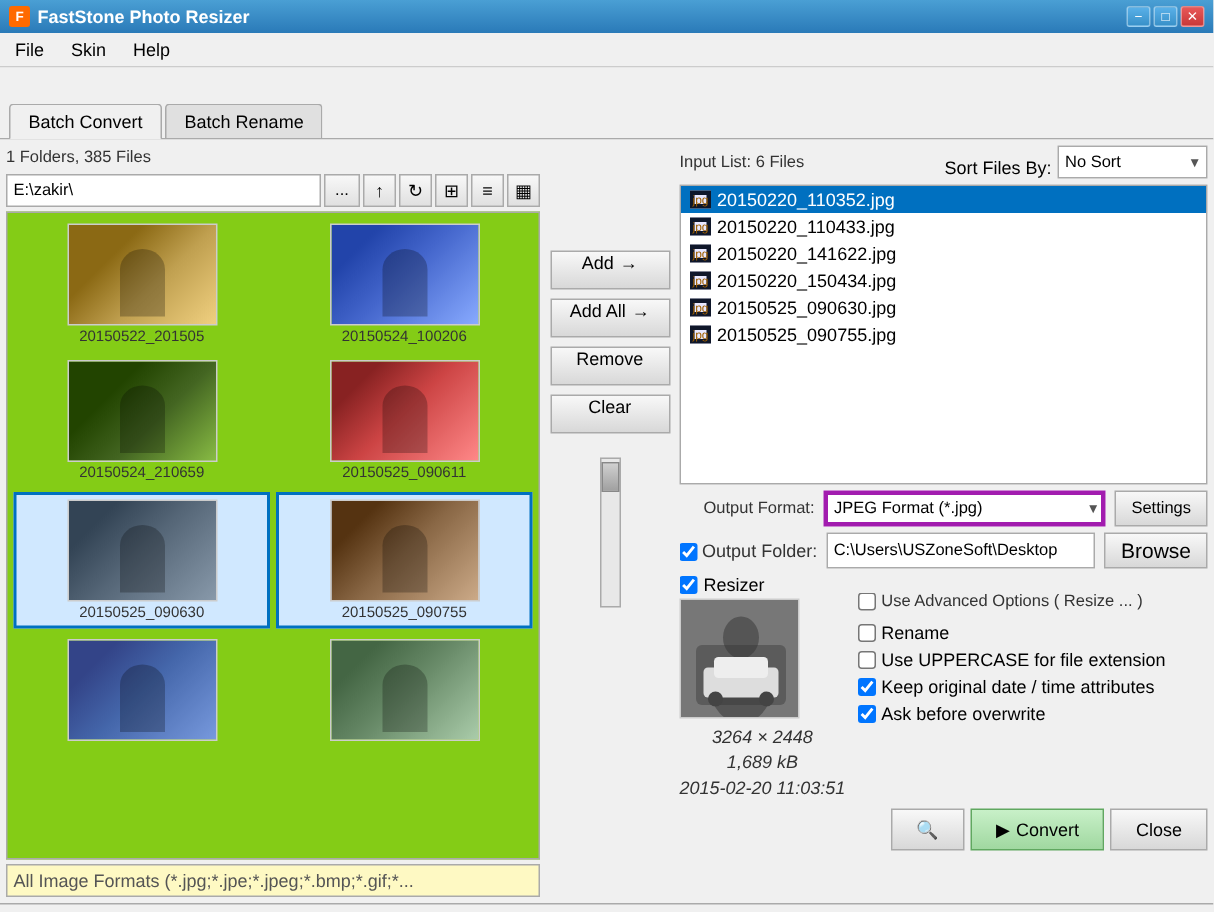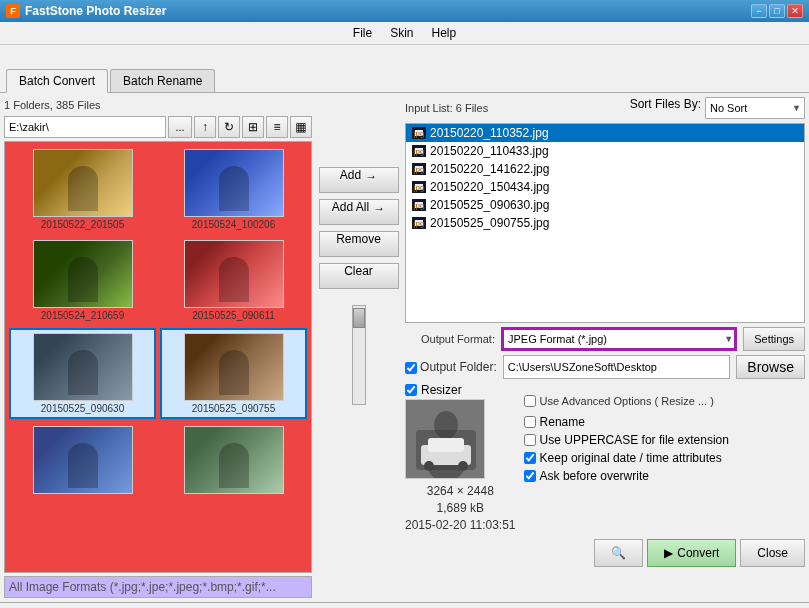--- a/index.html
+++ b/index.html
@@ -22,21 +22,21 @@
       background: linear-gradient(to bottom, #5ab0e8, #3890c8);
       color: white; font-size: 9px; display: flex; align-items: center; justify-content: center;
       cursor: pointer; border-radius: 2px;
     }
     .title-btn.close { background: linear-gradient(to bottom, #e85858, #c83838); }
 
     .menu-bar {
       background: #f0f0f0;
       border-bottom: 1px solid #ccc;
       padding: 2px 6px;
-      display: flex; gap: 10px; justify-content: center;
+      display: flex; gap: 10px;
     }
     .menu-item { cursor: pointer; padding: 2px 4px; font-size: 12px; }
 
     .tabs-bar {
       background: #f0f0f0;
       padding: 4px 6px 0;
       display: flex; gap: 2px;
       border-bottom: 1px solid #aaa;
     }
     .tab {
@@ -58,21 +58,21 @@
 
     .main-content {
       display: flex;
       height: calc(608px - 22px - 22px - 29px - 26px);
       background: #f0f0f0;
       padding: 4px;
       gap: 4px;
     }
 
     .left-panel {
-      width: 308px;
+      width: 356px;
       display: flex;
       flex-direction: column;
       gap: 3px;
     }
 
     .folder-info { font-size: 11px; color: #333; padding: 2px 0; }
 
     .folder-input-row {
       display: flex; gap: 2px; align-items: center;
     }
@@ -87,21 +87,21 @@
       display: flex; gap: 2px;
     }
     .toolbar-icon-btn {
       width: 22px; height: 22px; border: 1px solid #aaa; background: linear-gradient(to bottom, #f8f8f8, #e0e0e0);
       cursor: pointer; display: flex; align-items: center; justify-content: center; font-size: 12px;
     }
 
     .file-browser {
       flex: 1;
       border: 1px solid #aaa;
-      background: #ef4444;
+      background: #84cc16;
       overflow-y: auto;
       display: grid;
       grid-template-columns: repeat(2, 1fr);
       align-content: start;
       padding: 4px;
       gap: 4px;
       position: relative;
     }
 
     .file-thumb {
@@ -120,21 +120,21 @@
     
     .thumb-rect {
       width: 100px; height: 68px;
       border: 1px solid #ccc;
       overflow: hidden;
       position: relative;
       background: #ddd;
     }
 
     .format-bar {
-      height: 22px; border: 1px solid #aaa; background: #c4b5fd;
+      height: 22px; border: 1px solid #aaa; background: #fef9c3;
       display: flex; align-items: center; padding: 0 4px; font-size: 10px; color: #555;
     }
 
     
     .middle-buttons {
       display: flex;
       flex-direction: column;
       justify-content: flex-start;
       padding-top: 70px;
       gap: 6px;
@@ -155,21 +155,21 @@
       flex: 1;
       display: flex;
       flex-direction: column;
       gap: 4px;
     }
 
     .input-list-header {
       display: flex; justify-content: space-between; align-items: center;
     }
     .input-list-label { font-size: 11px; color: #333; }
-    .sort-row { display: flex; align-items: flex-start; gap: 4px; font-size: 11px; }
+    .sort-row { display: flex; align-items: flex-end; gap: 4px; font-size: 11px; }
     .sort-select {
       height: 22px; border: 1px solid #aaa; background: white;
       padding: 0 4px; font-size: 11px; min-width: 100px; appearance: none;
       padding-right: 20px; position: relative;
     }
     .sort-select-wrap { position: relative; display: inline-block; }
     .sort-select-wrap::after {
       content: '▼'; position: absolute; right: 4px; top: 50%; transform: translateY(-50%);
       font-size: 9px; pointer-events: none; color: #555;
     }
@@ -219,21 +219,21 @@
     .options-section {
       display: flex; gap: 8px;
     }
     .preview-img-area {
       width: 72px; height: 72px;
       background: #888;
       border: 1px solid #ccc;
       overflow: hidden;
       position: relative;
     }
-    .preview-info { font-size: 10px; color: #333; text-align: center; line-height: 1.4; margin-top: 2px; }
+    .preview-info { font-size: 10px; color: #333; text-align: center; line-height: 1.4; margin-top: 2px; font-style: italic; }
 
     .checkbox-option { display: flex; align-items: center; gap: 4px; font-size: 11px; }
     input[type="checkbox"] { width: 12px; height: 12px; }
 
     .bottom-buttons {
       display: flex; justify-content: flex-end; gap: 4px; margin-top: 2px;
     }
     .bottom-btn {
       height: 28px; padding: 0 16px;
       border: 1px solid #aaa; background: linear-gradient(to bottom, #f8f8f8, #d8d8d8);

